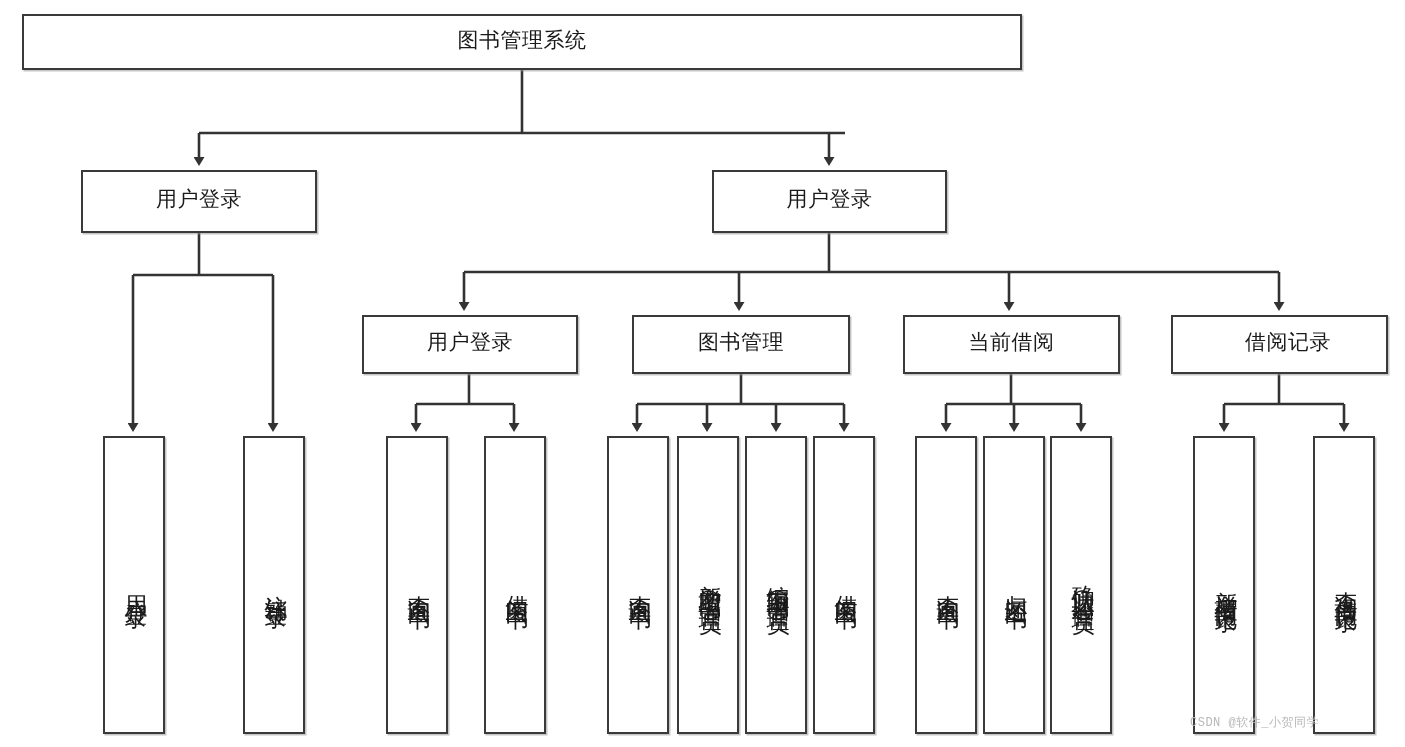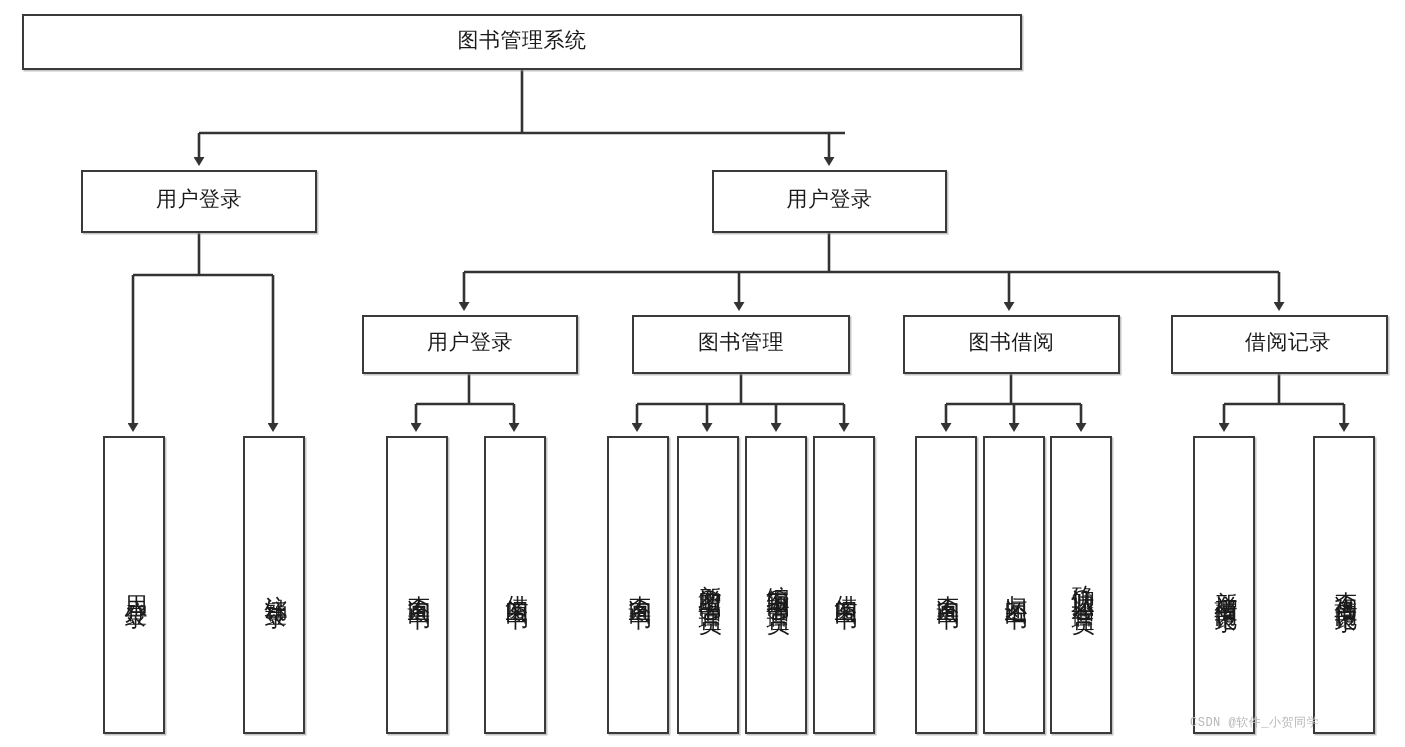--- a/index.html
+++ b/index.html
@@ -138,21 +138,21 @@
 
   <div class="node horizontal" style="left:362px; top:315px; width:216px; height:59px;">
     <span class="label">用户登录</span>
   </div>
 
   <div class="node horizontal" style="left:632px; top:315px; width:218px; height:59px;">
     <span class="label">图书管理</span>
   </div>
 
   <div class="node horizontal" style="left:903px; top:315px; width:217px; height:59px;">
-    <span class="label">图书借阅</span>
+    <span class="label">当前借阅</span>
   </div>
 
   <div class="node horizontal" style="left:1171px; top:315px; width:217px; height:59px;padding-left:17px;">
     <span class="label">借阅记录</span>
   </div>
 
   <div class="node vertical" style="left:103px; top:436px; width:62px; height:298px;">
     <span class="label">用户登录</span>
   </div>
 

